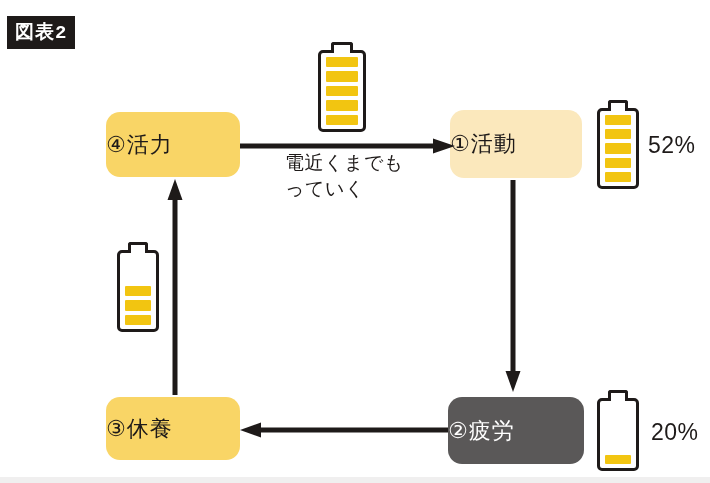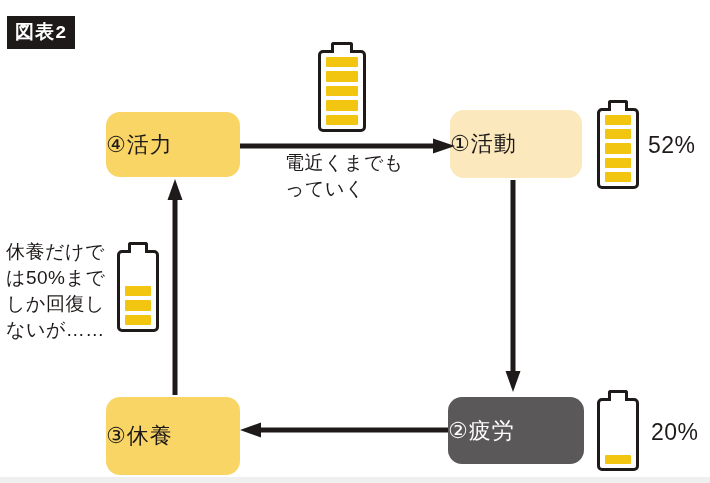--- a/index.html
+++ b/index.html
@@ -26,21 +26,21 @@
     position:absolute; border-radius:14px;
     display:flex; align-items:center; justify-content:flex-start;
     font-size:22px; font-weight:normal; letter-spacing:1px;
   }
   .node-yellow { background:var(--node-yellow,#F9D566); }
   .node-cream  { background:var(--node-cream,#FBE8BC); }
   .node-gray   { background:var(--node-gray,#5A5858); color:#fff; }
   .node-vitality { left:106px; top:112px; width:134px; height:65px; }
   .node-activity { left:450px; top:110px; width:132px; height:68px; }
   .node-fatigue  { left:448px; top:397px; width:136px; height:67px; }
-  .node-rest     { left:106px; top:397px; width:134px; height:78px; }
+  .node-rest     { left:106px; top:397px; width:134px; height:63px; }
 
   
   .arrow { position:absolute; display:block; }
   .arrow line { stroke:var(--ink,#1E1A19); stroke-width:5; }
   .arrow polygon { fill:var(--ink,#1E1A19); }
 
   
   .battery { position:absolute; display:flex; flex-direction:column; }
   .bat-terminal {
     position:relative; z-index:2;
@@ -156,21 +156,15 @@
         <div class="bat-bar filled"></div>
       </div>
   </div>
   <div class="pct pct-20">20%</div>
 
   <div class="note note-arrow">
     <div>電近くまでも</div>
     <div>っていく</div>
   </div>
 
-  <div class="note note-left">
-    <div>休養だけで</div>
-    <div>は50%まで</div>
-    <div>しか回復し</div>
-    <div>ないが……</div>
-  </div>
 
   <div class="bottom-strip"></div>
 </div>
 
 </body></html>

